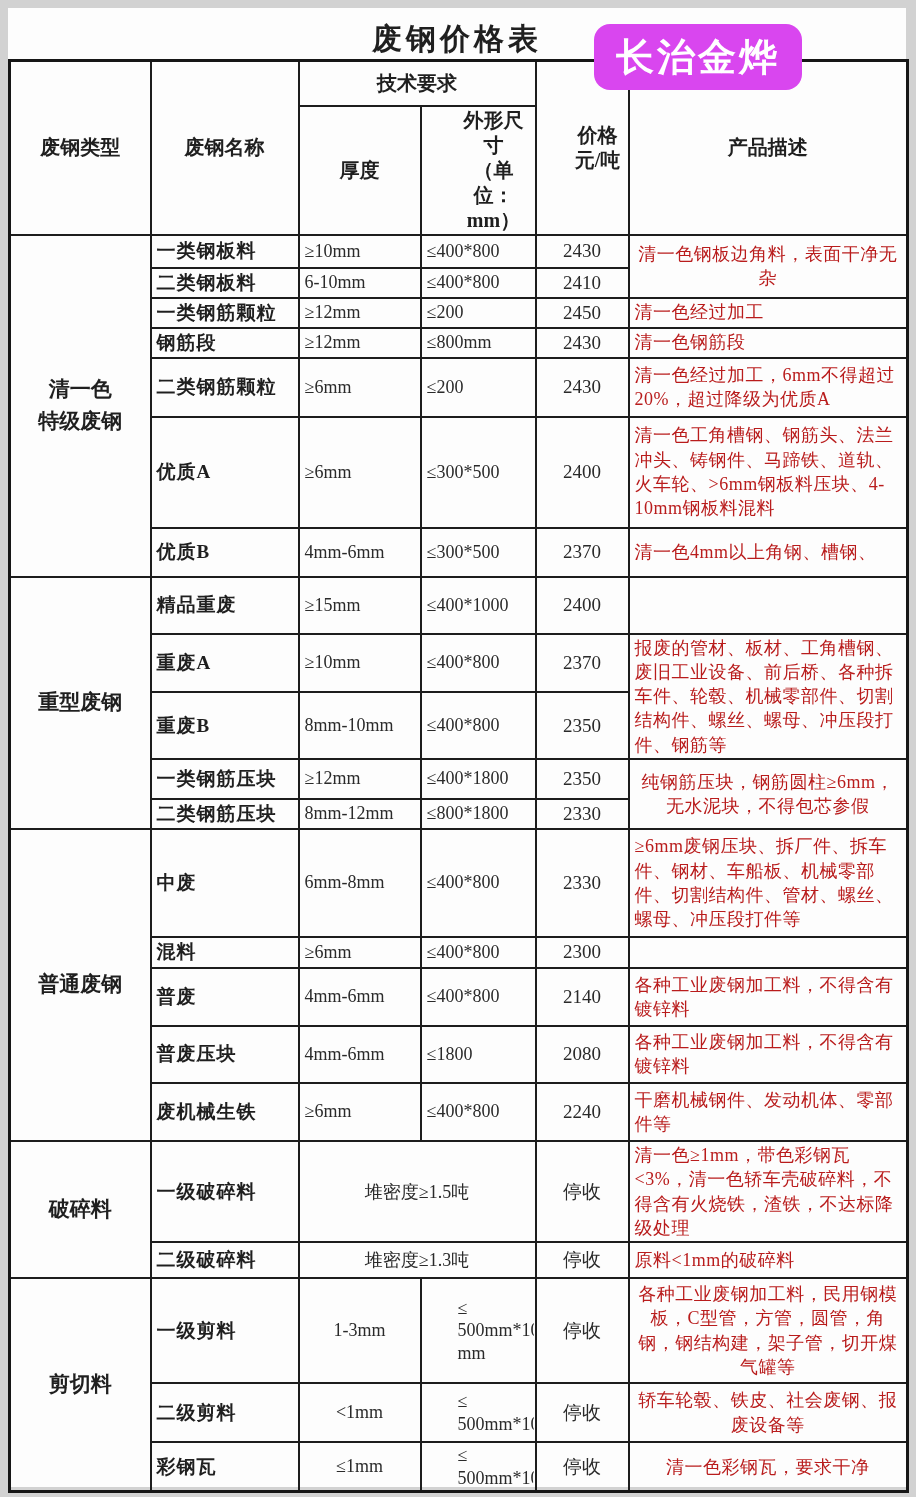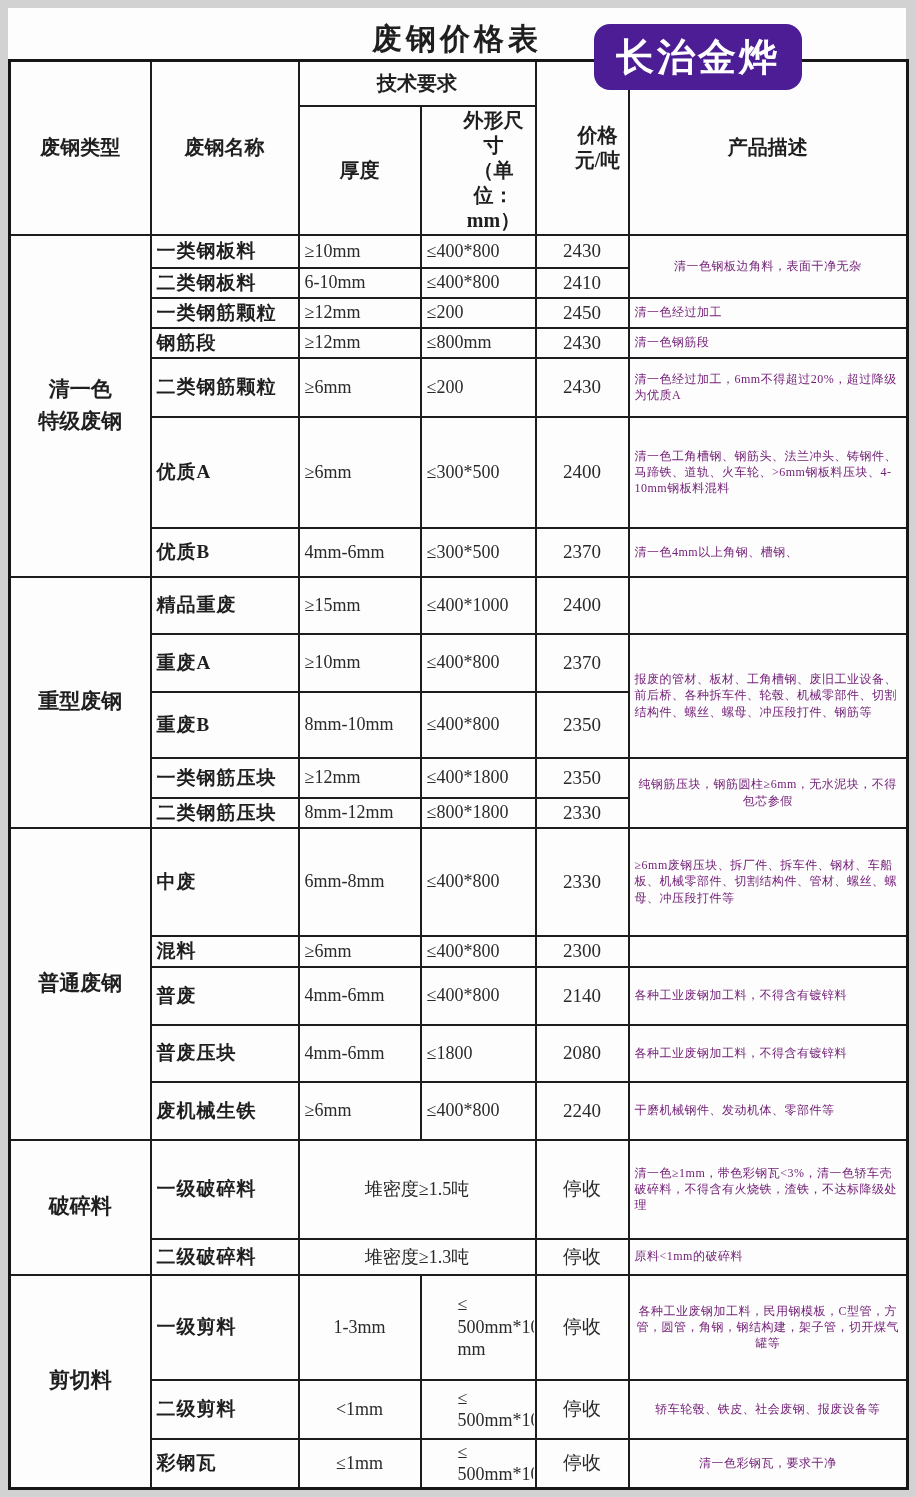--- a/index.html
+++ b/index.html
@@ -40,35 +40,35 @@
     border:2px solid #1d1d1d;
     padding:1px 5px;
     vertical-align:middle;
     overflow:hidden;
   }
   .hd{font-weight:bold;font-size:20px;text-align:center;color:#1f1f1f;margin-top:32px;}
   .cat{font-weight:bold;font-size:21px;text-align:center;white-space:pre-line;line-height:1.5;color:#1f1f1f;}
   .name{font-weight:bold;font-size:19px;color:#1f1f1f;letter-spacing:1px;}
   .val{font-size:18px;color:#2a2a2a;border-radius:14px;}
   .price-cell{font-size:19px;text-align:center;color:#2a2a2a;}
-  .desc{font-size:12px;line-height:1.35;color:#701a75;letter-spacing:0.5px;font-family:Liberation Serif, serif;}
+  .desc{font-size:18px;line-height:1.35;color:#b91c1c;letter-spacing:0.5px;font-family:Liberation Serif, serif;}
   .c{text-align:center;}
   .pre{white-space:pre-line;line-height:1.25;padding-left:36px;}
   .footnote{
     font-size:21px;font-weight:bold;color:#161616;
     padding:8px 0 0 4px;letter-spacing:1px;white-space:nowrap;
   }
 </style>
 </head>
 <body>
 
 <div class="page">
 
   <div class="title">废钢价格表</div>
-  <div class="badge" style="background: #4c1d95;">长治金烨</div>
+  <div class="badge" style="background: #d946ef;">长治金烨</div>
 
   <table class="price">
     <colgroup>
       <col style="width:141px">
         <col style="width:148px">
         <col style="width:122px">
       <col style="width:115px">
         <col style="width:93px">
         <col style="width:279px">
     </colgroup>

